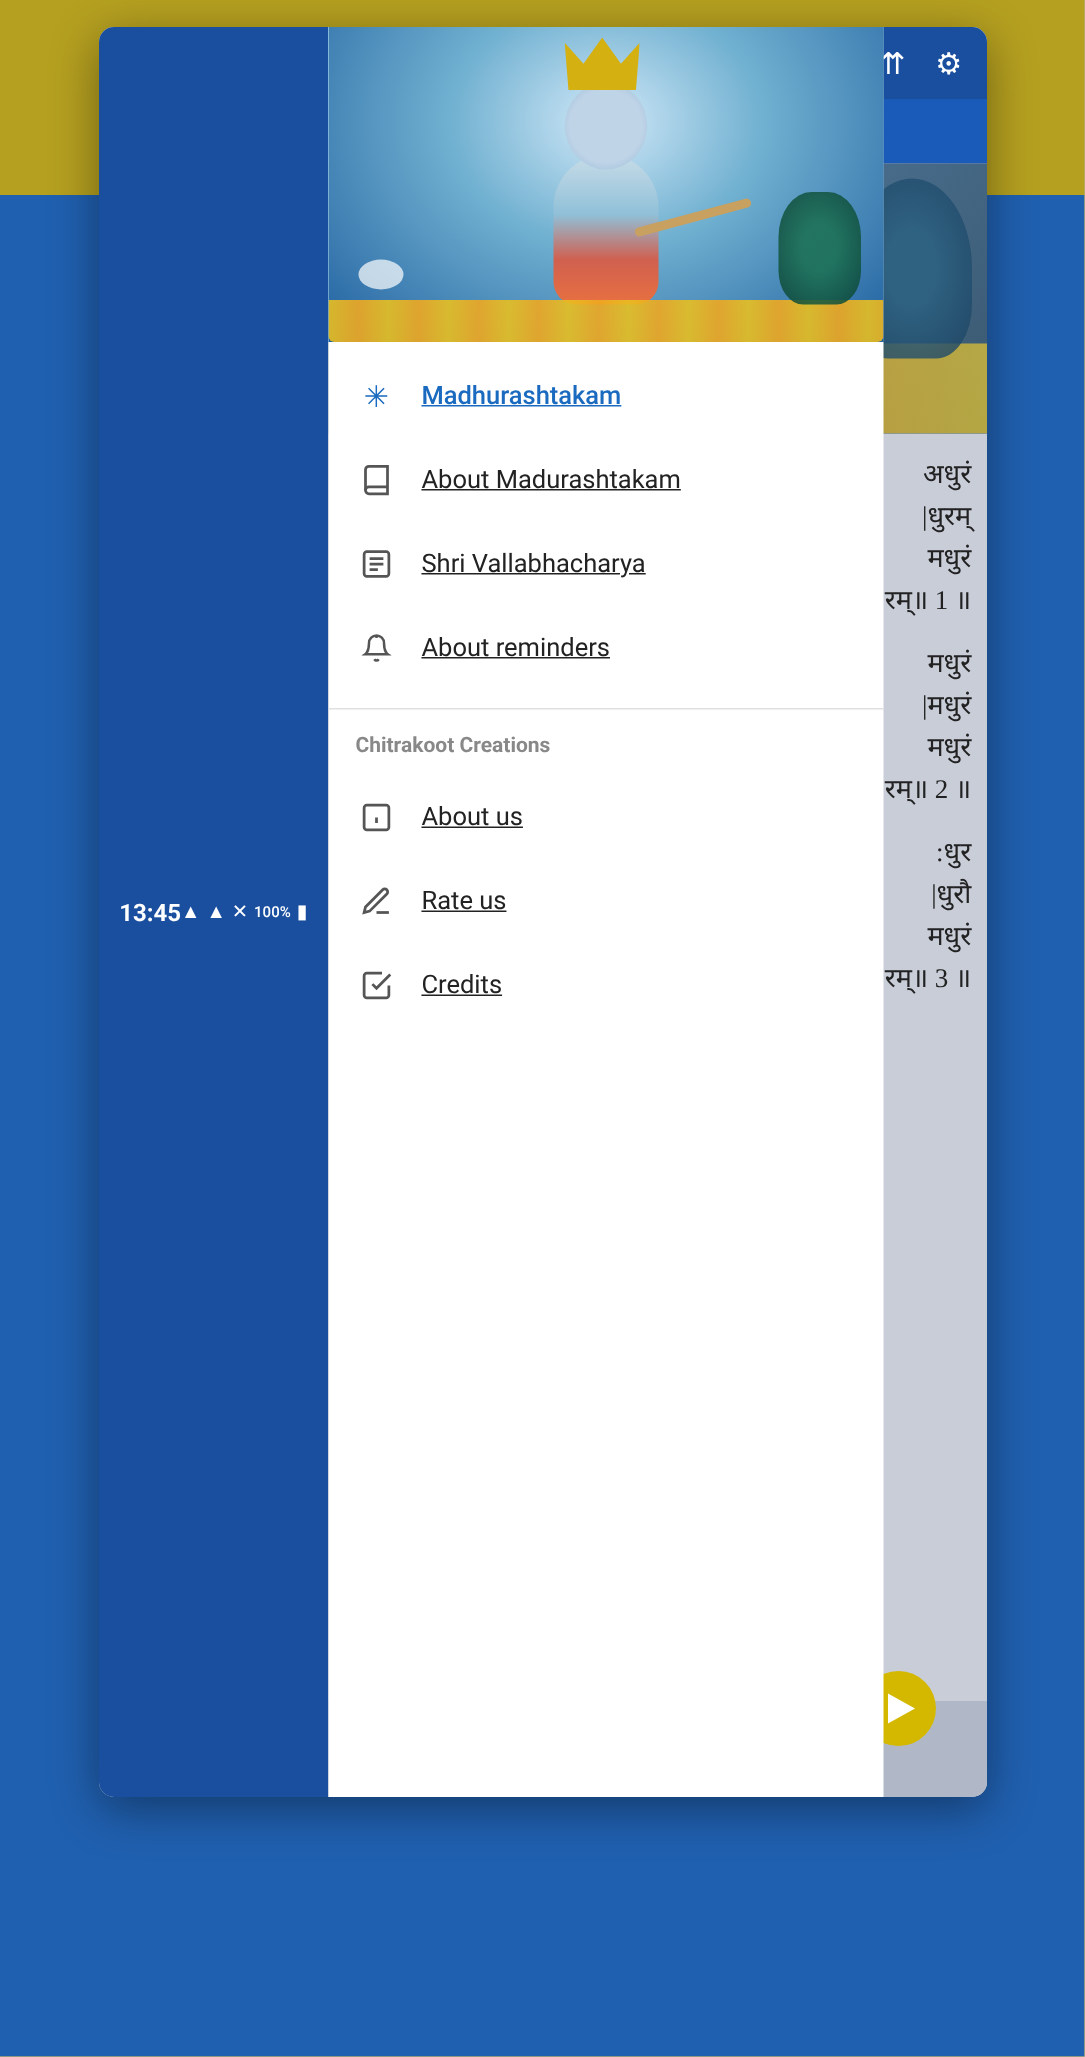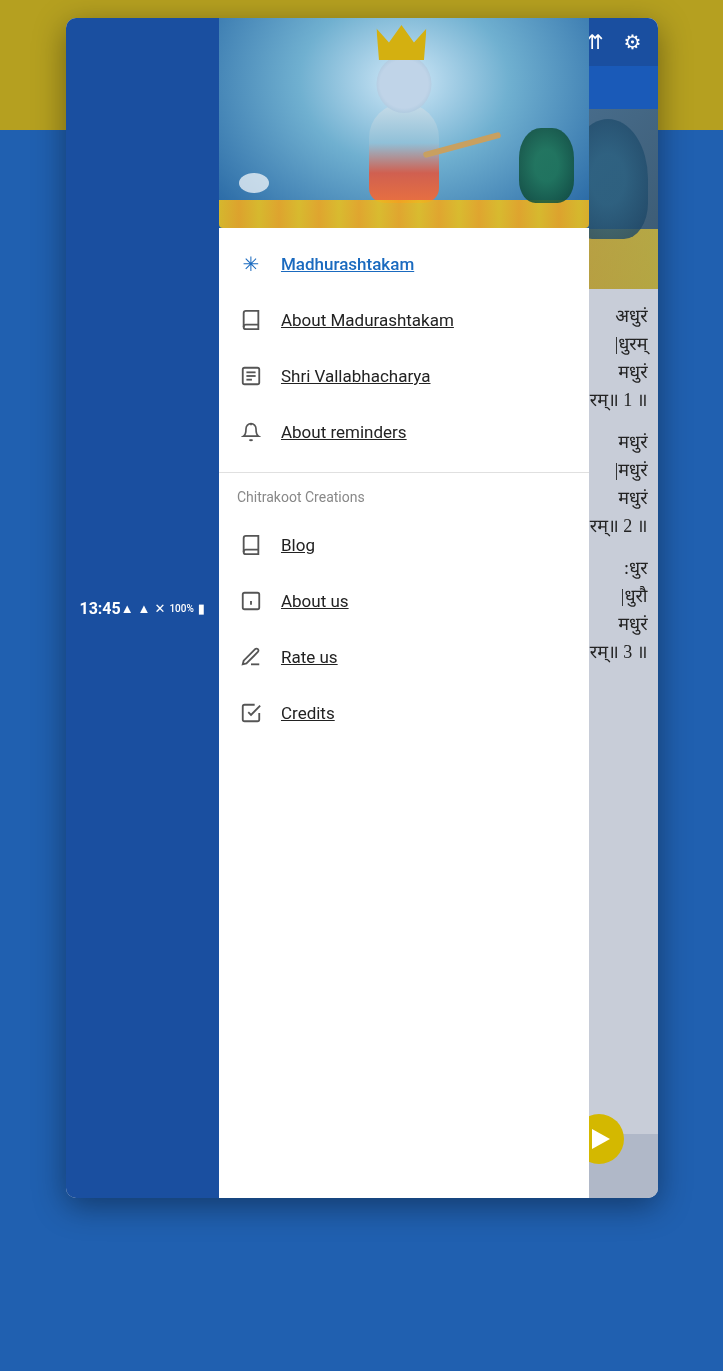--- a/index.html
+++ b/index.html
@@ -129,21 +129,21 @@
     .divider {
       height: 1px;
       background: #e0e0e0;
       margin: 4px 0;
     }
 
     .section-header {
       padding: 12px 18px 4px 18px;
       font-size: 14px;
       color: #888;
-      font-weight: 400;
+      font-weight: 700;
     }
 
     
     .right-panel {
       flex: 1;
       background: #b0b8c8;
       display: flex;
       flex-direction: column;
       position: relative;
       overflow: hidden;
@@ -352,29 +352,20 @@
         </div>
 
         <div class="divider"></div>
 
         <div class="section-header">Chitrakoot Creations</div>
 
         <div class="menu-items-section">
           <div class="menu-item">
             <div class="menu-item-icon">
               <svg width="22" height="22" viewBox="0 0 24 24" fill="none" stroke="#555" stroke-width="2">
-                <path d="M4 19.5A2.5 2.5 0 0 1 6.5 17H20"></path>
-                <path d="M6.5 2H20v20H6.5A2.5 2.5 0 0 1 4 19.5v-15A2.5 2.5 0 0 1 6.5 2z"></path>
-              </svg>
-            </div>
-            <span class="menu-item-label">Blog</span>
-          </div>
-          <div class="menu-item">
-            <div class="menu-item-icon">
-              <svg width="22" height="22" viewBox="0 0 24 24" fill="none" stroke="#555" stroke-width="2">
                 <rect x="3" y="3" width="18" height="18" rx="2"></rect>
                 <line x1="12" y1="8" x2="12" y2="8" stroke-width="3"></line>
                 <line x1="12" y1="12" x2="12" y2="16"></line>
               </svg>
             </div>
             <span class="menu-item-label">About us</span>
           </div>
           <div class="menu-item">
             <div class="menu-item-icon">
               <svg width="22" height="22" viewBox="0 0 24 24" fill="none" stroke="#555" stroke-width="2">

